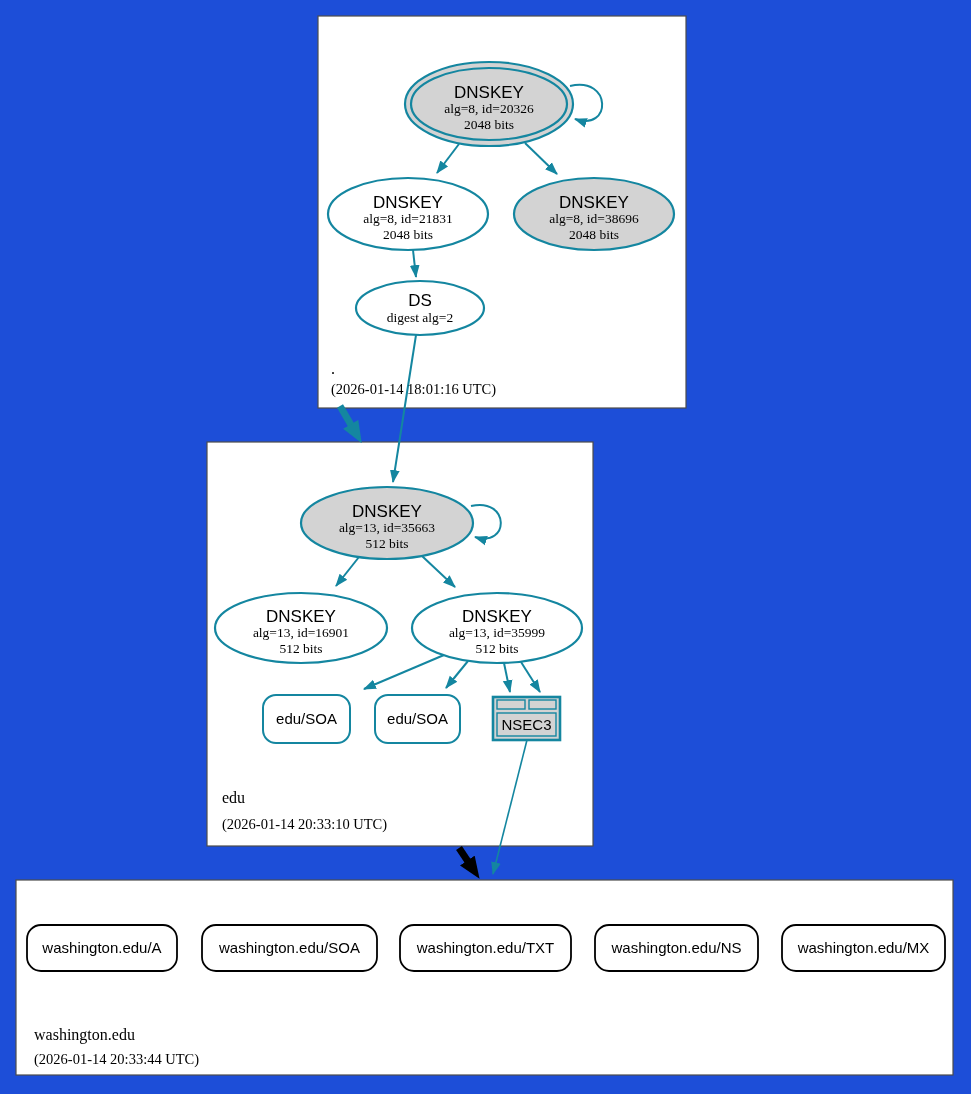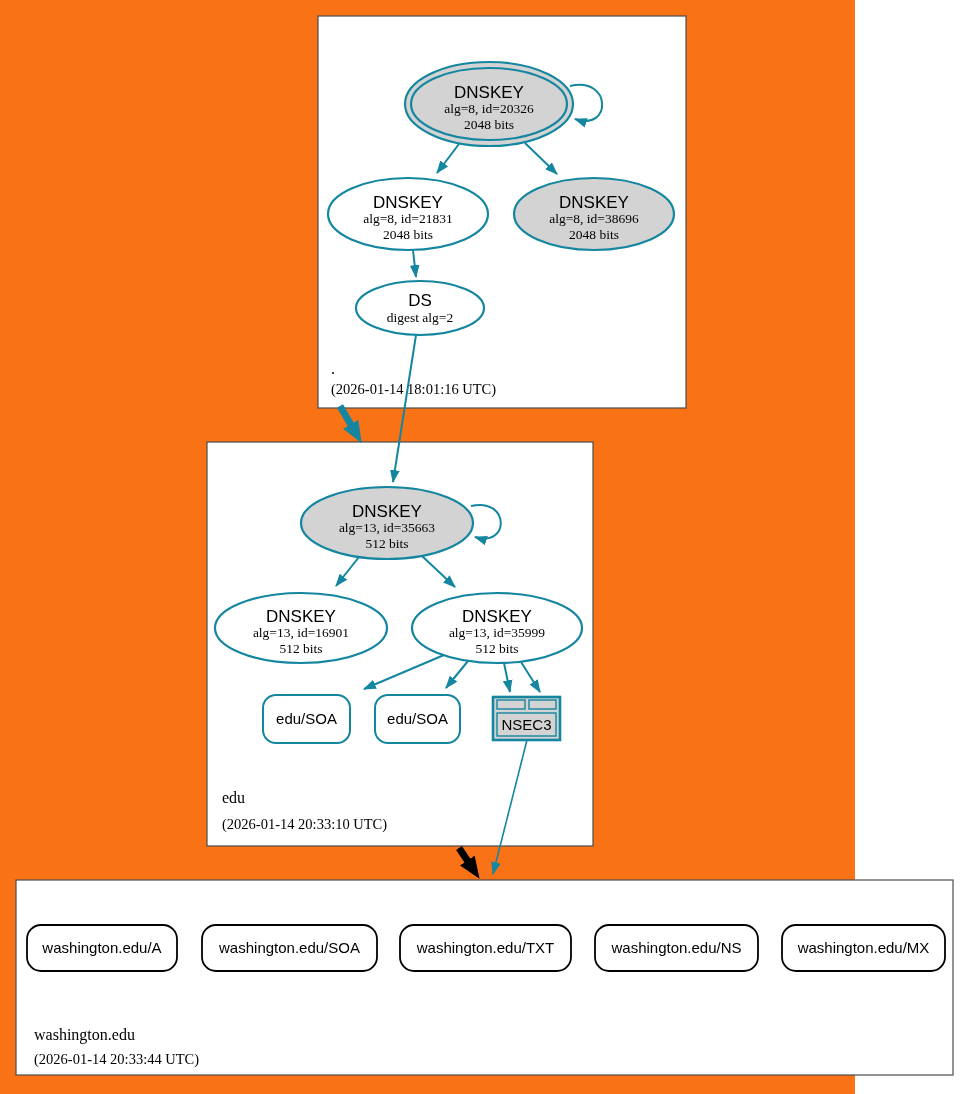--- a/index.html
+++ b/index.html
@@ -1,20 +1,20 @@
 <!DOCTYPE html>
 <html><head>
 <meta charset="utf-8">
 <style>
   html, body { margin: 0; padding: 0; background: #ffffff; }
   .canvas {
     position: relative;
-    width: 855px;
+    width: 971px;
     height: 1094px;
-    background: #f97316;
+    background: #1d4ed8;
     font-family: "Liberation Sans", sans-serif;
   }
   svg { display: block; }
 
   .zone-box { fill: #ffffff; stroke: #4c4c4c; stroke-width: 1.2; }
 
   .edge { stroke: #1486a0; stroke-width: 2; fill: none; }
   .edge-thin { stroke: #1486a0; stroke-width: 1.6; fill: none; }
   .edge-thick-teal { stroke: #1486a0; stroke-width: 7; fill: none; }
   .edge-thick-black { stroke: #000000; stroke-width: 7; fill: none; }

